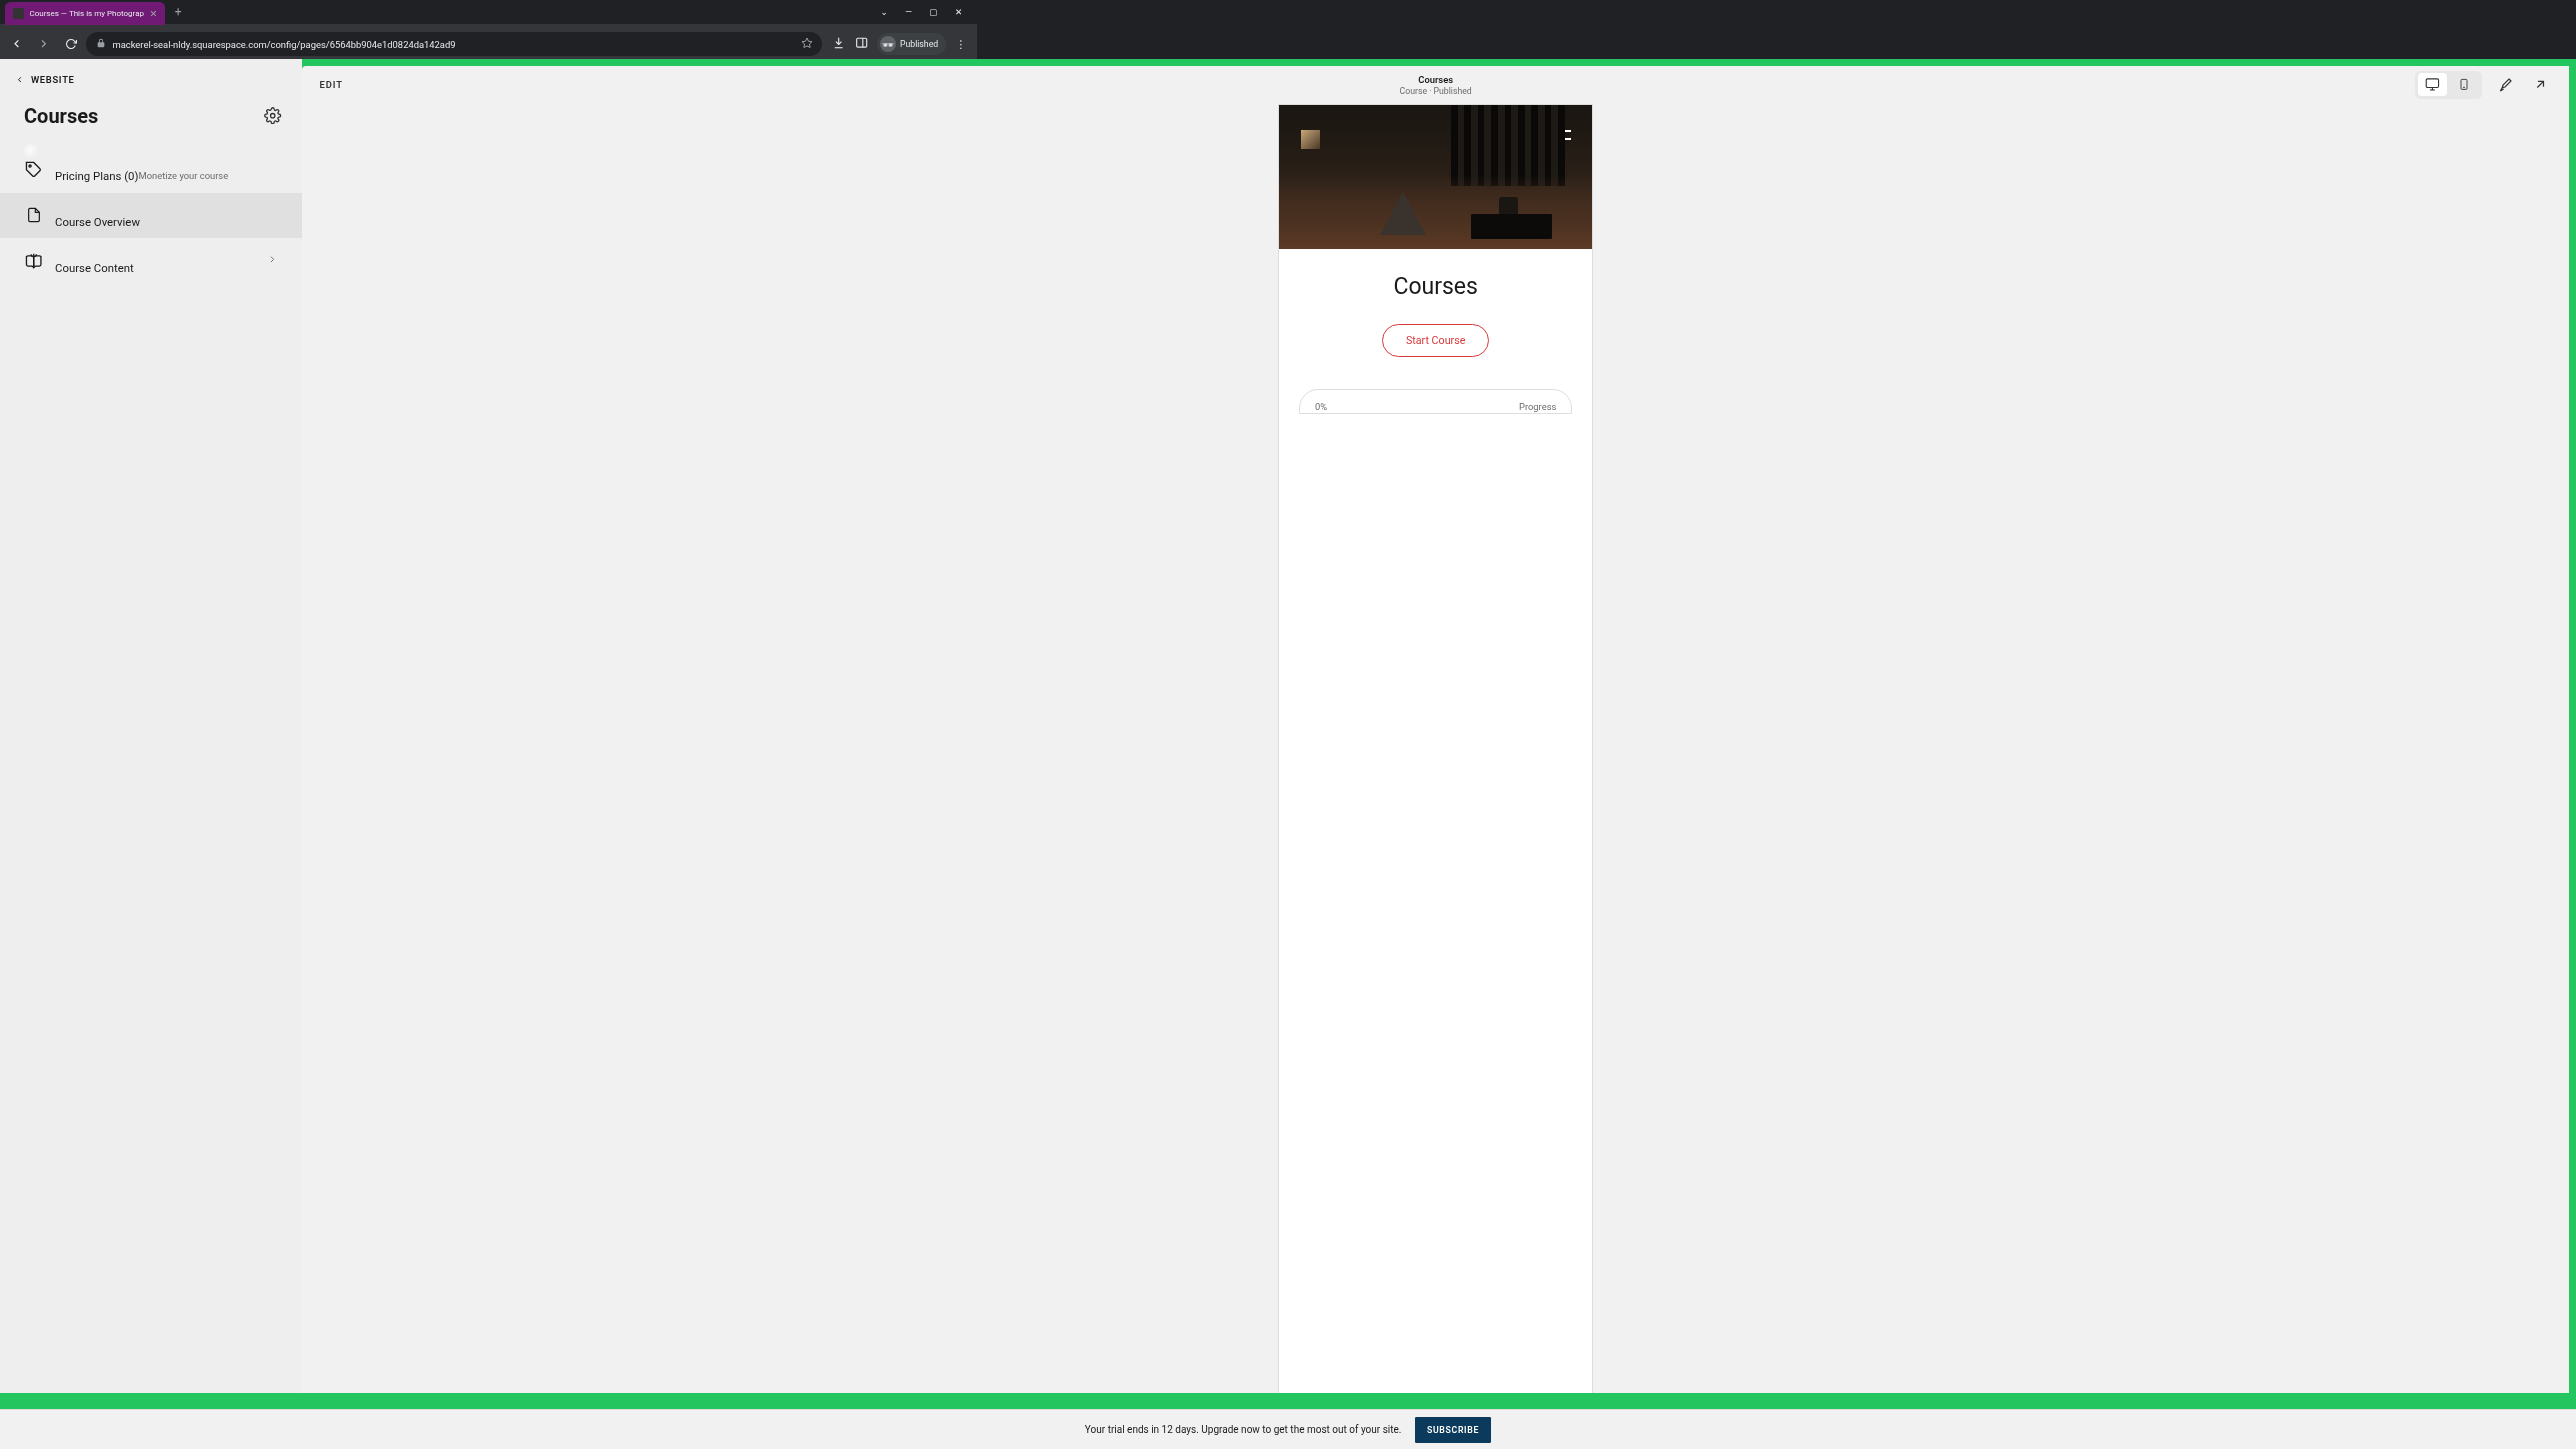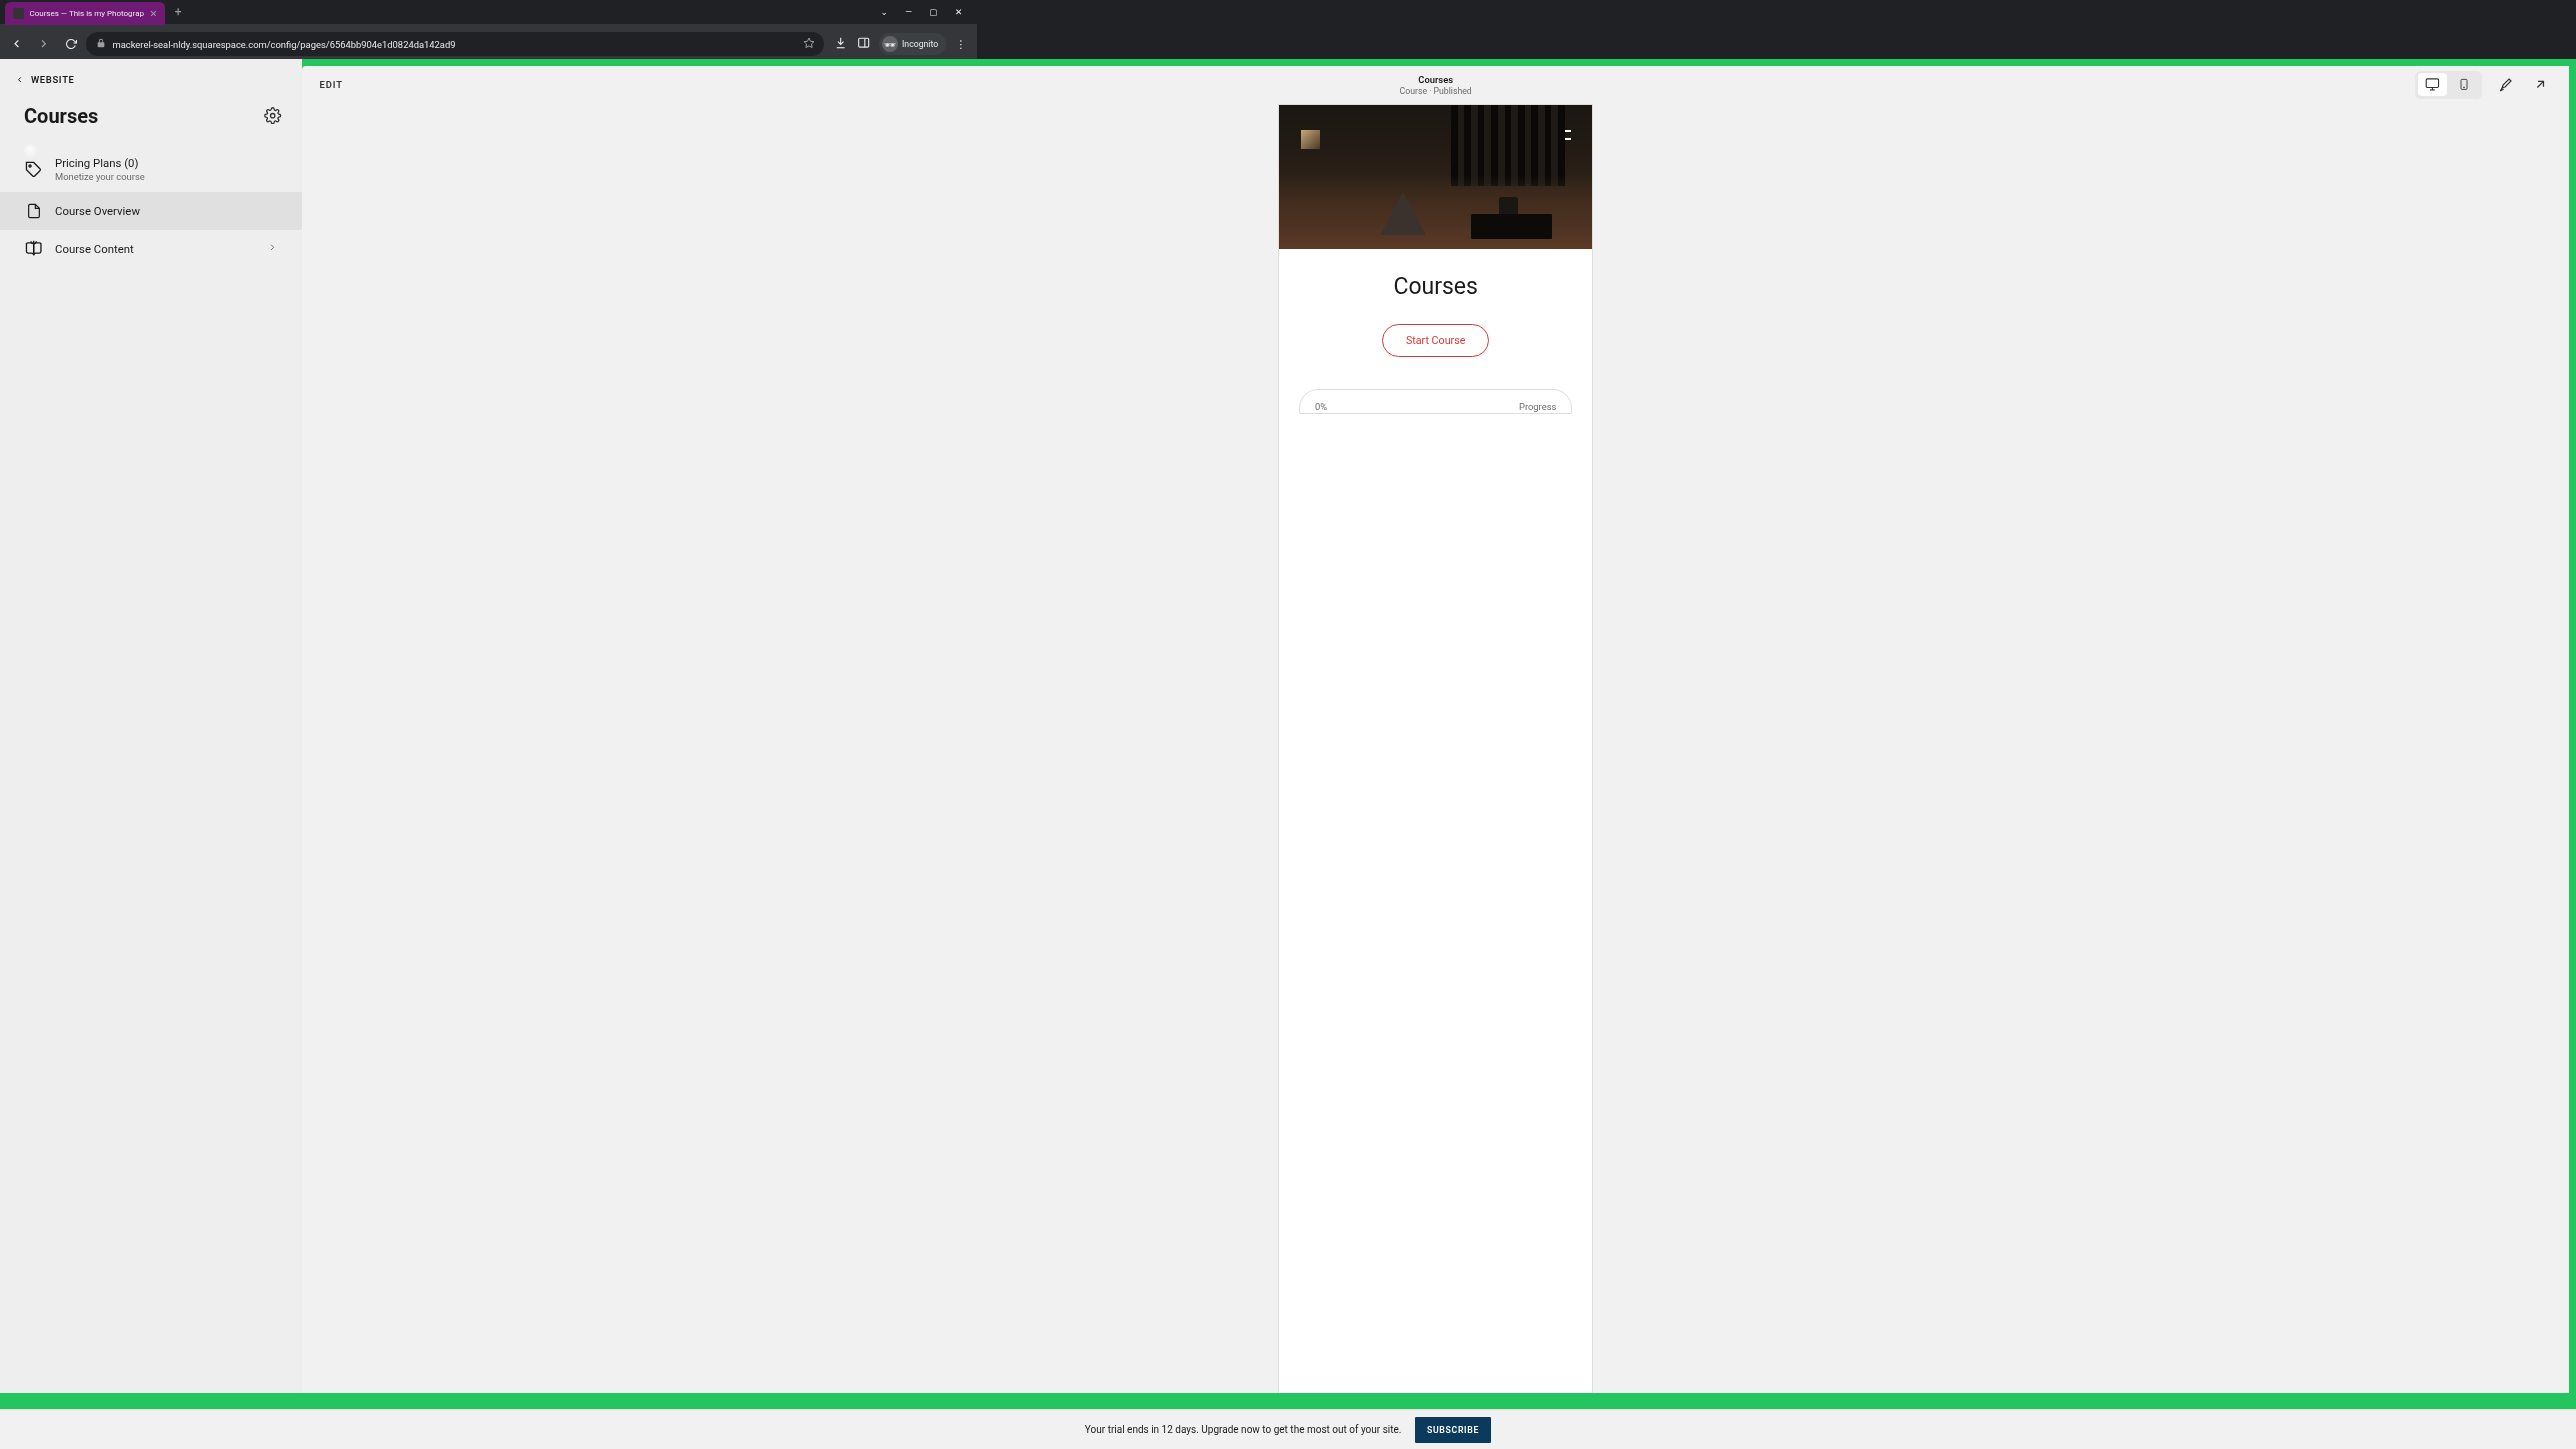--- a/index.html
+++ b/index.html
@@ -36,21 +36,21 @@
 
 .sidebar { width: 302px; background: #eeeeee; display: flex; flex-direction: column; padding-top: 14.8px; }
 .back-link { display: flex; align-items: center; gap: 6.7px; padding: 0 14.8px 19px 14.8px; color: #1a1a1a; font-size: 9.4px; font-weight: 600; letter-spacing: 0.7px; cursor: pointer; }
 .sidebar-header { display: flex; align-items: center; justify-content: space-between; padding: 0 17.4px 19px 24px; }
 .sidebar-title { font-size: 20px; font-weight: 700; color: #1a1a1a; }
 .gear-btn { width: 23px; height: 23px; display:flex; align-items:center; justify-content:center; cursor:pointer; color:#333; }
 
 .menu-item { display: flex; align-items: center; gap: 12px; padding: 9.4px 24px; cursor: pointer; }
 .menu-item.selected { background: #e0e0e0; }
 .menu-icon { width: 19px; height: 19px; display:flex; align-items:center; justify-content:center; color:#1a1a1a; flex-shrink:0; }
-.menu-text { display: flex; flex-direction: column; flex: 1; }
+.menu-text { display: flex; flex-direction: row; flex: 1; margin-top: 13px; }
 .menu-title { font-size: 11.4px; color: #1a1a1a; }
 .menu-sub { font-size: 9.4px; color: #6b6b6b; margin-top: 1.3px; }
 .menu-chevron { color: #6b6b6b; }
 
 
 .preview-wrap { flex: 1; display: flex; flex-direction: column; background: #f1f1f1; border-radius: 4px 0 0 0; margin: 6.7px 6.7px 0 0; }
 .preview-topbar { height: 38px; display: flex; align-items: center; padding: 0 17.4px; }
 .edit-btn { font-size: 9.4px; font-weight: 600; letter-spacing: 1px; color: #333; cursor:pointer; }
 .preview-title-block { position:absolute; left:50%; transform:translateX(-50%); text-align:center; }
 .preview-title { font-size: 9.4px; font-weight: 600; color: #1a1a1a; }
@@ -147,21 +147,21 @@
           </svg>
       </span>
       <span>
         <svg width="13.4" height="13.4" viewBox="0 0 24 24" fill="none" stroke="currentColor" stroke-width="2">
             <rect x="3" y="4" width="18" height="16" rx="2"></rect>
             <line x1="14" y1="4" x2="14" y2="20"></line>
           </svg>
       </span>
       <div class="incognito-badge">
         <div class="incognito-avatar">🕶</div>
-        <span class="incognito-label">Incognito</span>
+        <span class="incognito-label">Published</span>
       </div>
       <span>⋮</span>
     </div>
   </div>
 </div>
 
 <div class="app">
   <div class="app-body">
 
     <div class="sidebar">

